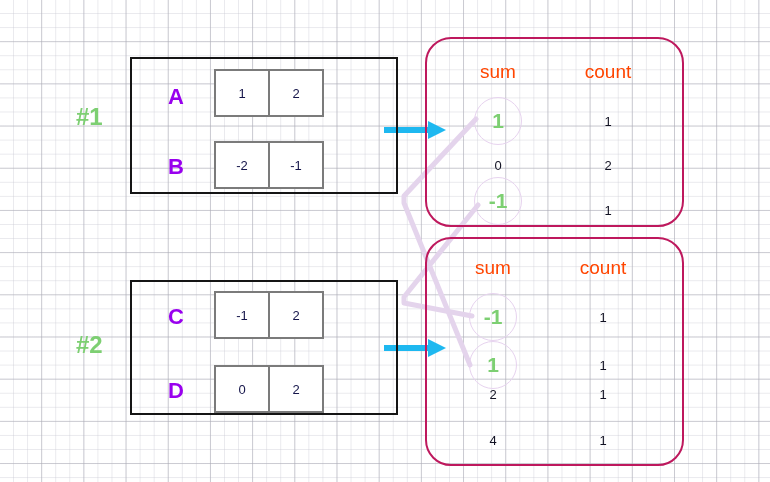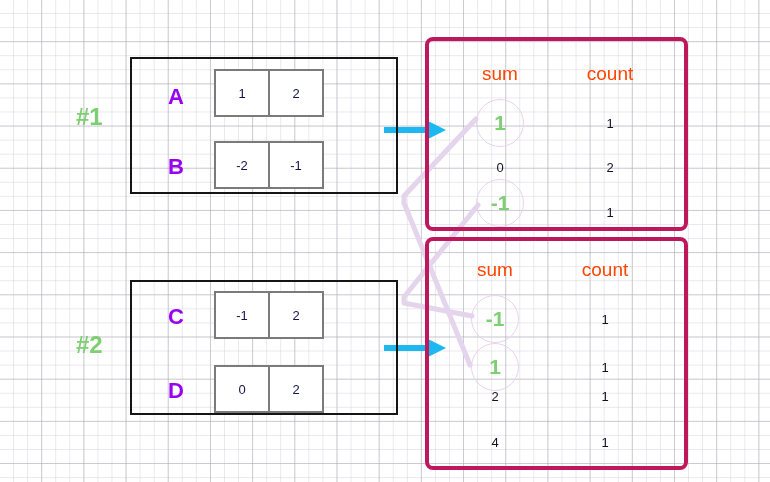--- a/index.html
+++ b/index.html
@@ -29,21 +29,21 @@
   }
   .cellpair{
     position:absolute;display:flex;border:2px solid #7B7B7B;background:#ffffff;
   }
   .cellpair .cell{
     width:52px;height:44px;display:flex;align-items:center;justify-content:center;
     font-size:13px;color:#15154a;font-family:"Liberation Sans", sans-serif;
   }
   .cellpair .cell + .cell{border-left:2px solid #7B7B7B;}
   .agg-box{
-    position:absolute;border:4px solid #be185d;border-radius:8px;background:transparent;
+    position:absolute;border:2px solid #be185d;border-radius:26px;background:transparent;
   }
   .agg-head{
     position:absolute;color:#FF4500;font-size:19px;font-weight:normal;
     font-family:"Liberation Sans", sans-serif;white-space:nowrap;
     transform:translateX(-50%);
   }
   .agg-val{
     position:absolute;font-size:13px;color:#111122;white-space:nowrap;
     transform:translate(-50%,-50%);font-family:"Liberation Sans", sans-serif;
   }

